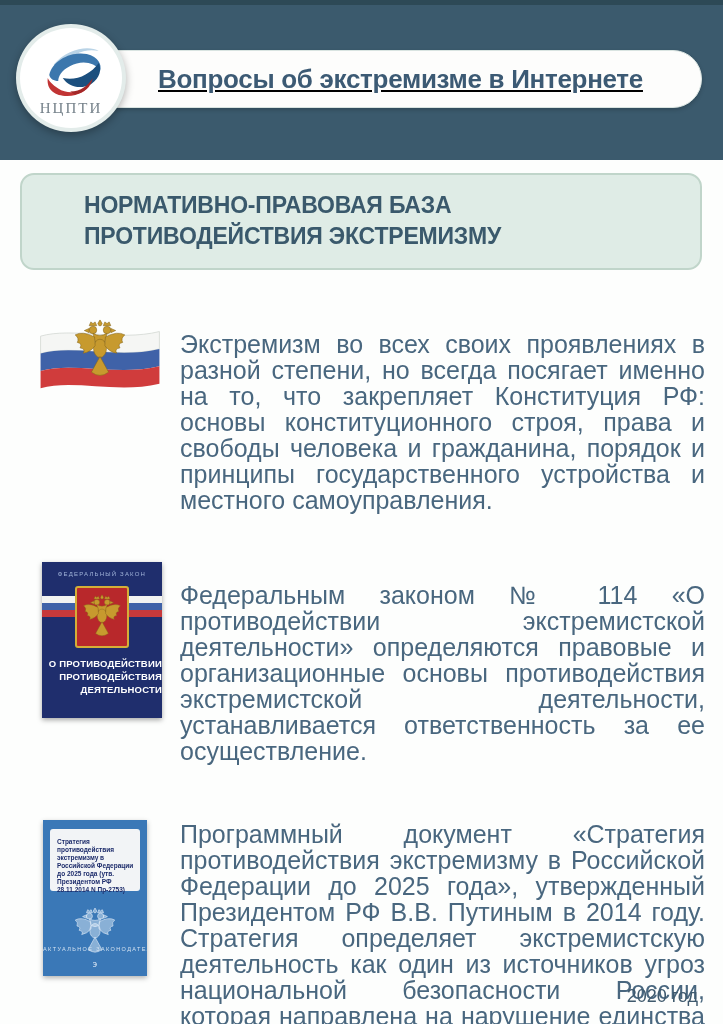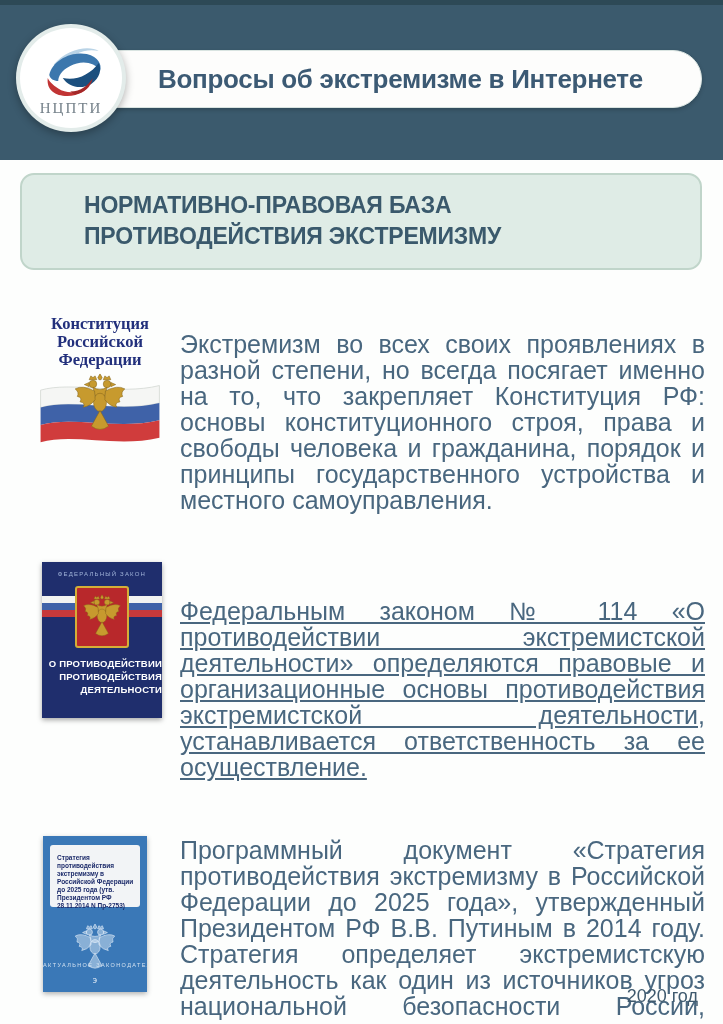--- a/index.html
+++ b/index.html
@@ -6,21 +6,21 @@
   html,body { background:#ffffff; }
   body { font-family:"Liberation Sans","DejaVu Sans",sans-serif; }
   .page { position:relative; width:723px; height:1024px; background:#fdfefd; overflow:hidden; margin:0 auto; }
 
   
   .header { position:relative; width:100%; height:160px; background:#3b5a6d; }
   .header-topstrip { position:absolute; top:0; left:0; width:100%; height:5px; background:#2d4956; }
   .title-pill { position:absolute; left:62px; right:21px; top:50px; height:58px;
     background:#fdfdfc; border:1px solid #d9e4e1; border-radius:30px;
     display:flex; align-items:center; padding-left:95px;
-    box-shadow:0 2px 4px rgba(0,0,0,.18); }
+    box-shadow:0 2px 4px rgba(0,0,0,.18);text-decoration:underline; }
   .page-title { color:#3c5a74; font-size:26px; font-weight:bold; letter-spacing:-.3px; white-space:nowrap; }
   .logo-circle { position:absolute; left:16px; top:24px; width:110px; height:108px;
     background:#ffffff; border:4px solid #e3ecea; border-radius:50%;
     box-shadow:0 3px 8px rgba(0,0,0,.3); display:flex; flex-direction:column;
     align-items:center; justify-content:center; z-index:2; }
   .logo-swirl { width:72px; height:60px; margin-top:2px; }
   .logo-text { font-family:"Liberation Serif","DejaVu Serif",serif; color:#75818a;
     font-size:15px; letter-spacing:2px; margin-top:-2px; }
 
   
@@ -31,21 +31,21 @@
   
   .sections { padding-left:35px; }
   .section { display:flex; align-items:flex-start; }
   .sec-1 { margin-top:45px; }
   .sec-2 { margin-top:49px; }
   .sec-3 { margin-top:50px; }
   .cover-col { width:145px; flex:none; position:relative; }
   .body-text { flex:1; padding-right:18px; color:#49677f; font-size:25px;
     line-height:26px; text-align:justify; }
   .sec-1 .body-text { margin-top:16px; }
-  .sec-2 .body-text { margin-top:36px;text-decoration:underline; }
+  .sec-2 .body-text { margin-top:20px; }
   .sec-3 .body-text { margin-top:7px; }
 
   
   .cover-const { width:130px; position:relative; }
   .const-title { font-family:"Liberation Serif","DejaVu Serif",serif; font-weight:bold;
     color:#22307c; font-size:16.5px; line-height:18px; text-align:center; }
   .const-flag-wrap { position:relative; margin-top:12px; height:92px; }
   .const-flag { width:130px; height:64px; display:block; }
   .const-eagle { position:absolute; left:38px; top:-8px; width:54px; height:62px; }
   .eagle-gold { fill:#c79a2e; stroke:#84651a; stroke-width:1; }
@@ -121,25 +121,20 @@
   <div class="banner">
     <div class="banner-line">НОРМАТИВНО-ПРАВОВАЯ БАЗА</div>
     <div class="banner-line">ПРОТИВОДЕЙСТВИЯ ЭКСТРЕМИЗМУ</div>
   </div>
 
   <main class="sections">
 
     <section class="section sec-1">
       <div class="cover-col">
         <div class="cover-const">
-          <div class="const-title">
-            <div>Конституция</div>
-            <div>Российской</div>
-            <div>Федерации</div>
-          </div>
           <div class="const-flag-wrap">
             <svg class="const-flag" viewBox="0 0 130 70">
               <path d="M0,10 C35,0 85,16 130,5 L130,24 C85,35 35,19 0,29 Z" fill="#f5f6f4" stroke="#d8dcd8" stroke-width="1"></path>
               <path d="M0,29 C35,19 85,35 130,24 L130,43 C85,54 35,38 0,48 Z" fill="#3f62a8"></path>
               <path d="M0,48 C35,38 85,54 130,43 L130,62 C85,73 35,57 0,67 Z" fill="#d03c3c"></path>
             </svg>
             <svg class="const-eagle eagle-gold" viewBox="0 0 100 112">
               <use href="#eagle"></use>
             </svg>
           </div>

